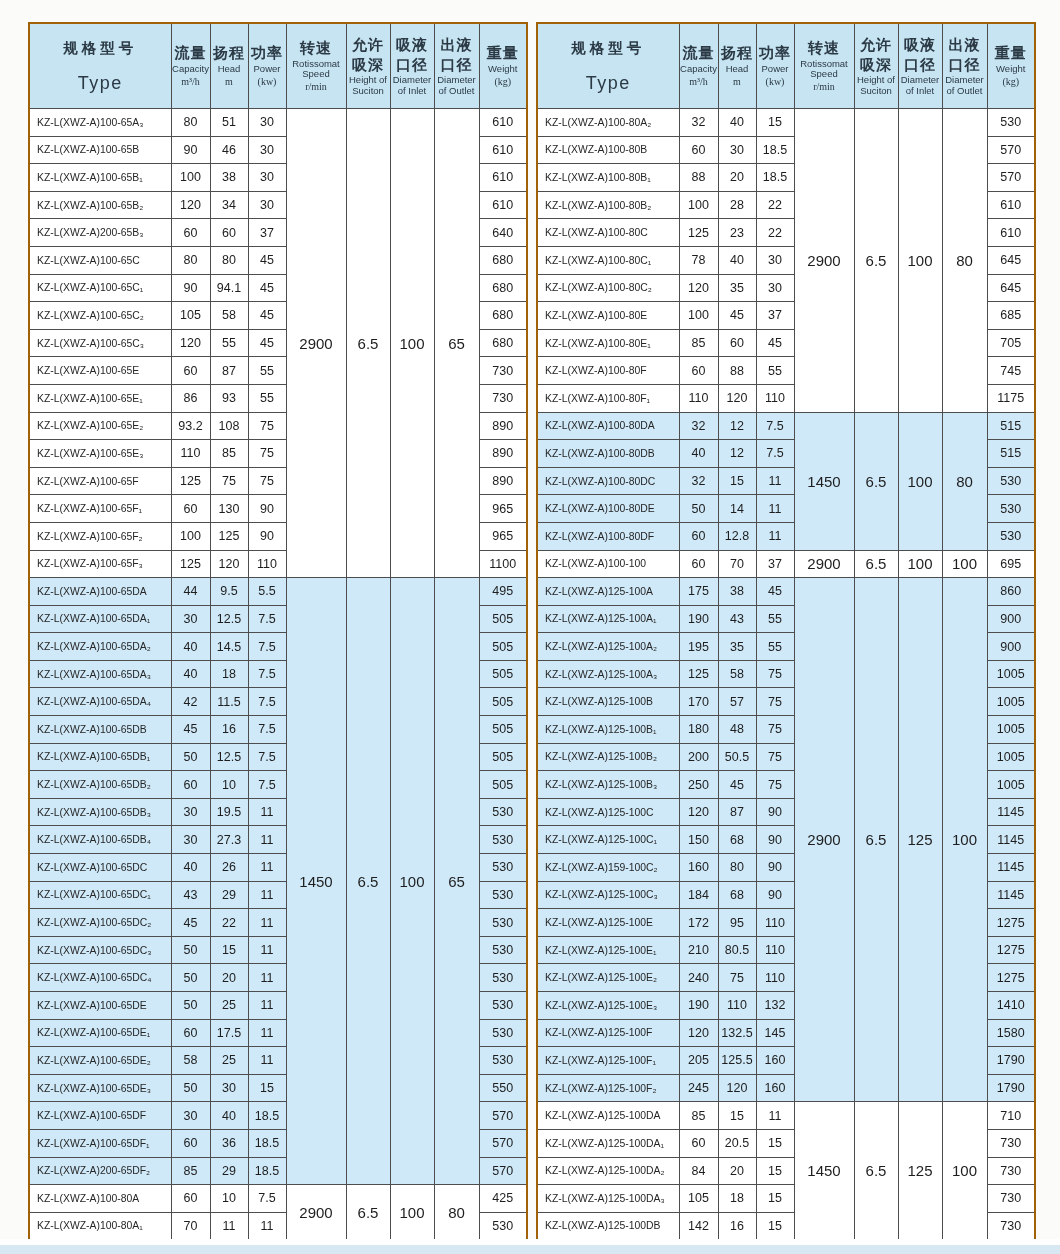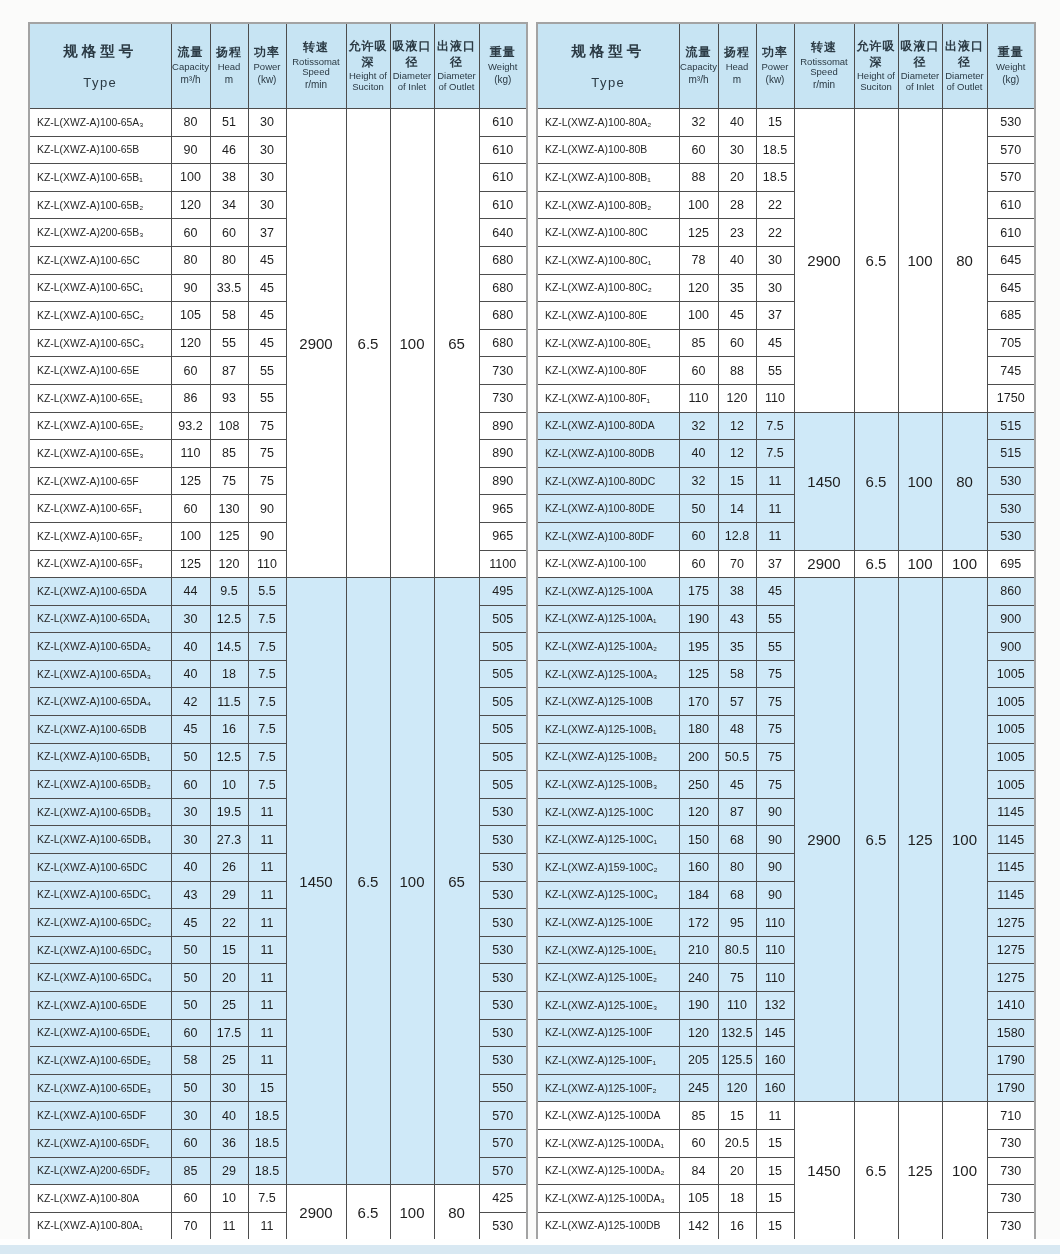--- a/index.html
+++ b/index.html
@@ -5,35 +5,35 @@
   html,body{margin:0;padding:0;}
   body{
     width:1060px;height:1254px;position:relative;overflow:hidden;
     background:#fbfbfa;
     font-family:"Liberation Sans", sans-serif;
     color:#222;
   }
   .sheet{position:absolute;left:28px;top:22px;display:flex;gap:8px;}
   table{
     border-collapse:collapse;table-layout:fixed;width:498px;
-    border:2px solid #a3a3a3;background:#b91c1c;
+    border:2px solid #a16207;background:#b91c1c;
   }
   th,td{
     border:1px solid #4d4d4d;overflow:hidden;padding:0;
     vertical-align:middle;
   }
   thead th{
     background:#c7e4f3;height:84px;text-align:center;
     font-weight:normal;color:#2b3a44;
   }
-  thead .cn{font-size:12px;font-weight:bold;line-height:1.3;letter-spacing:1px;}
+  thead .cn{font-size:15px;font-weight:bold;line-height:1.3;letter-spacing:1px;}
   thead .en{font-size:9.5px;line-height:1.12;margin-top:1px;}
-  thead .unit{font-size:10px;line-height:1.4;}
+  thead .unit{font-size:10px;line-height:1.4;font-family:Liberation Serif, serif;}
   thead th.col0 .cn{font-size:14.5px;letter-spacing:4px;margin-bottom:15px;}
-  thead th.col0 .en{font-size:13px;letter-spacing:1.5px;}
+  thead th.col0 .en{font-size:18px;letter-spacing:1.5px;}
   tbody tr{height:27.6px;}
   tbody td{font-size:12.5px;text-align:center;color:#1e1e1e;background:#fff;}
   tbody td.type{
     text-align:left;padding-left:7px;font-size:10.4px;white-space:nowrap;
     letter-spacing:0;color:#262626;
   }
   tbody tr.sec-blue td{background:#cfe9f8;}
   tbody td.merged{font-size:15px;}
   .bottom-strip{
     position:absolute;left:0;right:0;bottom:0;height:9px;background:#d8e8f2;
@@ -146,21 +146,21 @@
         <tr class="sec-white">
           <td class="type">KZ-L(XWZ-A)100-65C</td>
           <td class="num">80</td>
           <td class="num">80</td>
           <td class="num">45</td>
           <td class="num">680</td>
         </tr>
         <tr class="sec-white">
           <td class="type">KZ-L(XWZ-A)100-65C₁</td>
           <td class="num">90</td>
-          <td class="num">33.5</td>
+          <td class="num">94.1</td>
           <td class="num">45</td>
           <td class="num">680</td>
         </tr>
         <tr class="sec-white">
           <td class="type">KZ-L(XWZ-A)100-65C₂</td>
           <td class="num">105</td>
           <td class="num">58</td>
           <td class="num">45</td>
           <td class="num">680</td>
         </tr>
@@ -536,21 +536,21 @@
           <td class="num">60</td>
           <td class="num">88</td>
           <td class="num">55</td>
           <td class="num">745</td>
         </tr>
         <tr class="sec-white">
           <td class="type">KZ-L(XWZ-A)100-80F₁</td>
           <td class="num">110</td>
           <td class="num">120</td>
           <td class="num">110</td>
-          <td class="num">1750</td>
+          <td class="num">1175</td>
         </tr>
         <tr class="sec-blue">
           <td class="type">KZ-L(XWZ-A)100-80DA</td>
           <td class="num">32</td>
           <td class="num">12</td>
           <td class="num">7.5</td>
           <td class="num merged" rowspan="5">1450</td>
           <td class="num merged" rowspan="5">6.5</td>
           <td class="num merged" rowspan="5">100</td>
           <td class="num merged" rowspan="5">80</td>

